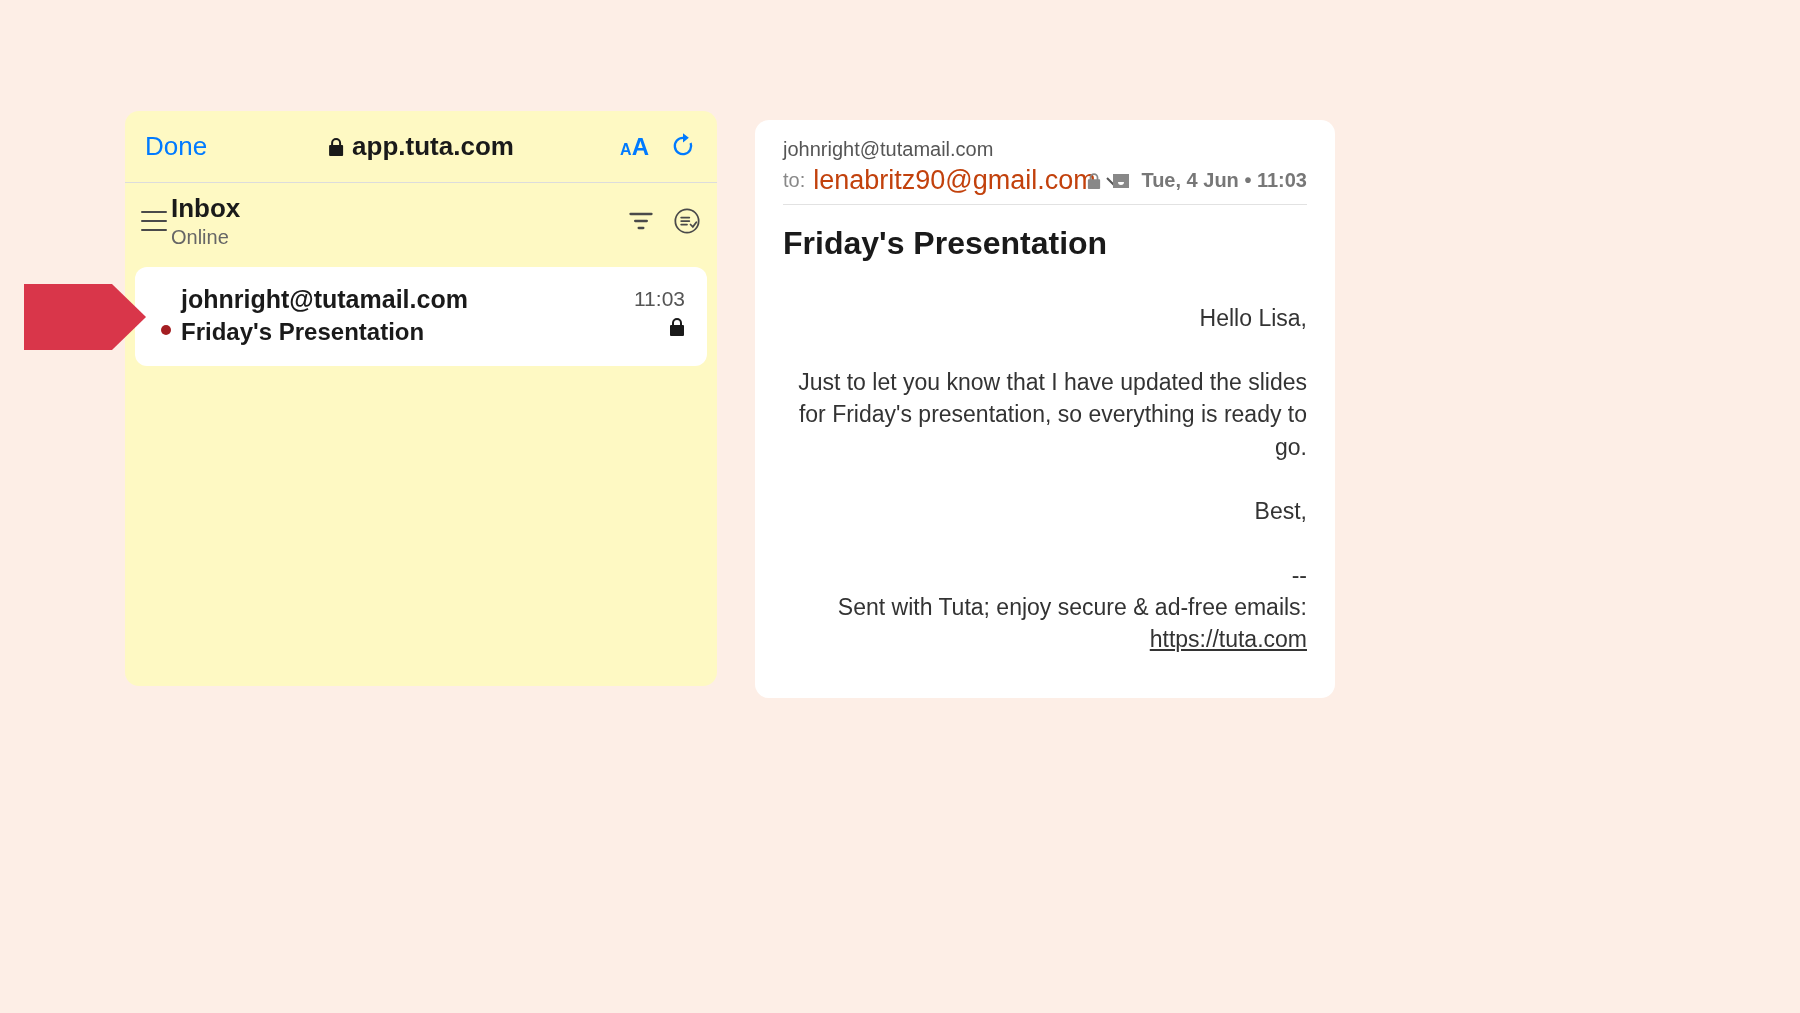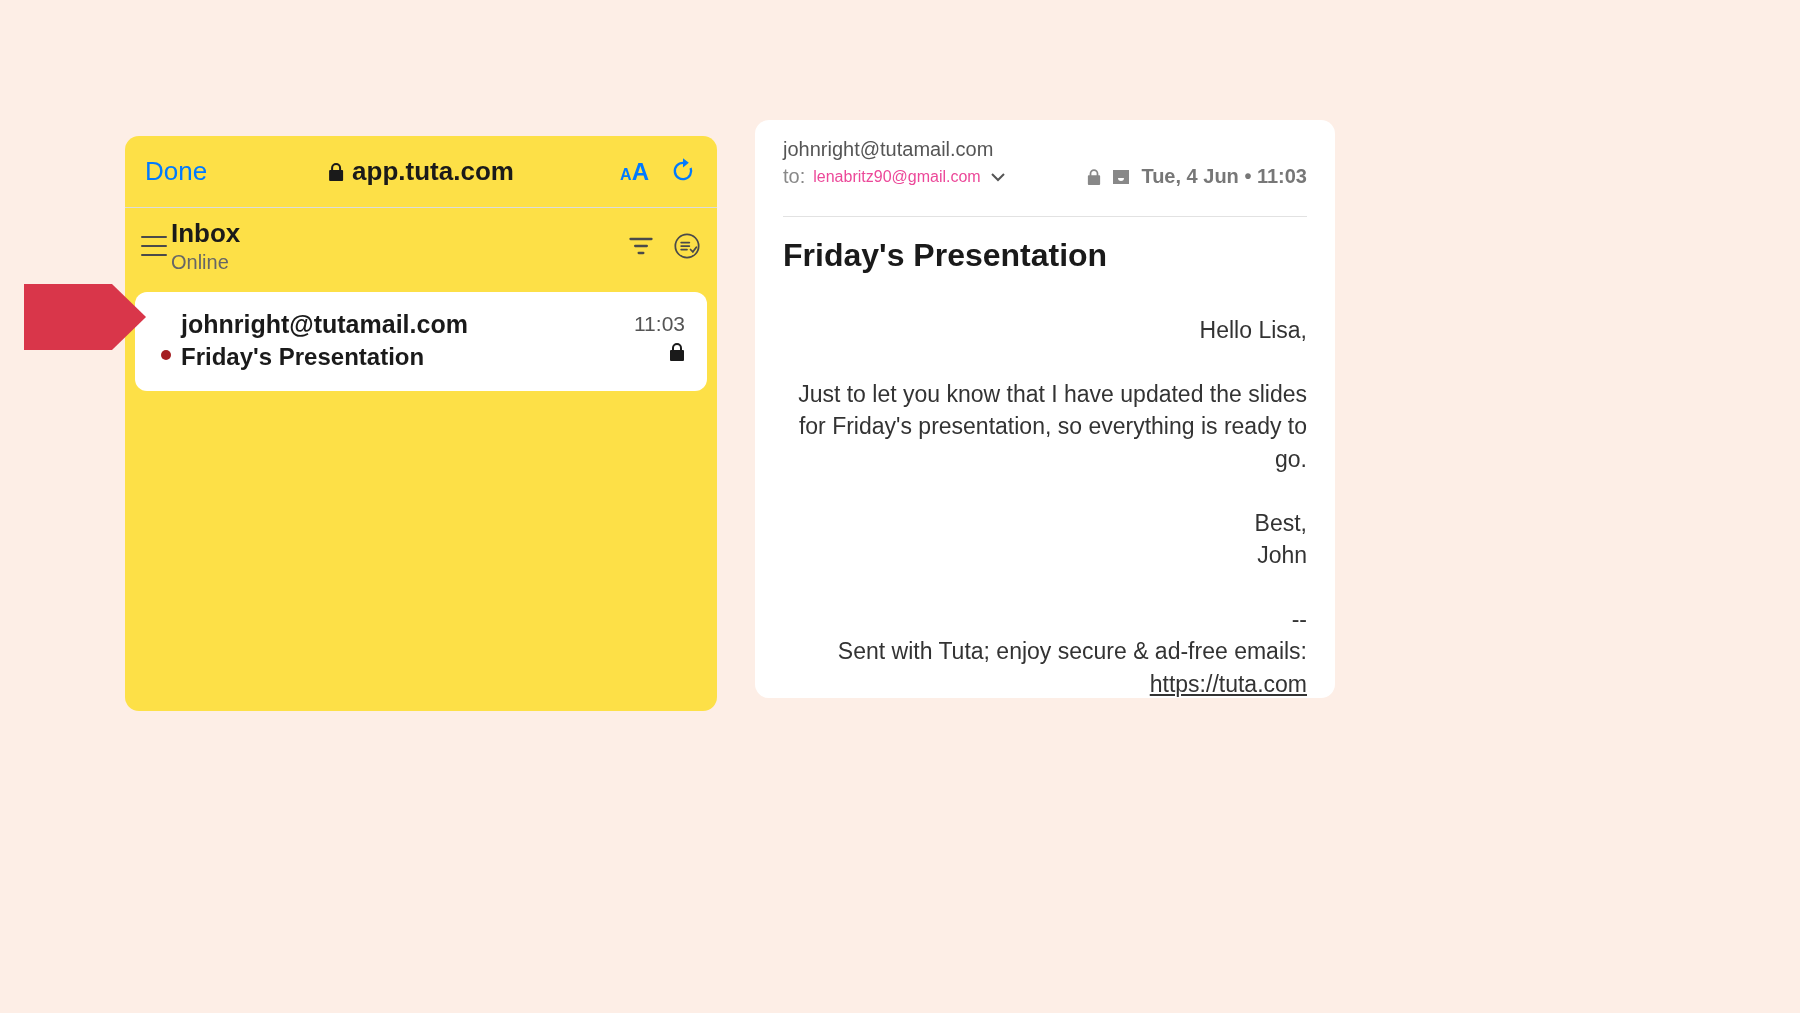--- a/index.html
+++ b/index.html
@@ -8,24 +8,24 @@
   height: 1013px;
   background: #fdeee6;
   font-family: -apple-system, BlinkMacSystemFont, 'Segoe UI', Helvetica, Arial, sans-serif;
   position: relative;
 }
 
 
 .left-panel {
   position: absolute;
   left: 125px;
-  top: 136px;
+  top: 111px;
   width: 592px;
   height: 575px;
-  background: #fde047;
+  background: #fef9c3;
   border-radius: 14px;
   overflow: visible;
 }
 
 .browser-bar {
   height: 72px;
   display: flex;
   align-items: center;
   padding: 0 20px;
   border-bottom: 1px solid #dcdcdc;
@@ -171,32 +171,32 @@
   padding: 18px 28px 22px 28px;
 }
 .detail-from {
   font-size: 20px;
   color: #555;
 }
 .detail-to-row {
   display: flex;
   align-items: center;
   margin-top: 4px;
-  padding-bottom: 28px;
+  padding-bottom: 8px;
   border-bottom: 1px solid #e2e2e2;
   position: relative;
 }
 .to-label {
   font-size: 20px;
   color: #888;
   margin-right: 8px;
 }
 .to-email {
-  font-size: 16px;
-  color: #ec4899;
+  font-size: 27px;
+  color: #c2410c;
 }
 .dropdown-caret {
   margin-left: 10px;
 }
 .detail-meta-right {
   position: absolute;
   right: 0;
   display: flex;
   align-items: center;
   gap: 10px;
@@ -326,19 +326,18 @@
   </div>
 
   <div class="detail-subject">Friday's Presentation</div>
 
   <div class="detail-body">
     <p>Hello Lisa,</p>
     <div class="body-gap"></div>
     <p>Just to let you know that I have updated the slides for Friday's presentation, so everything is ready to go.</p>
     <div class="body-gap"></div>
     <p>Best,</p>
-    <p>John</p>
     <div class="body-gap"></div>
     <p>--</p>
     <p>Sent with Tuta; enjoy secure &amp; ad-free emails:</p>
     <p><a class="sig-link">https://tuta.com</a></p>
   </div>
 </div>
 
 </body></html>

